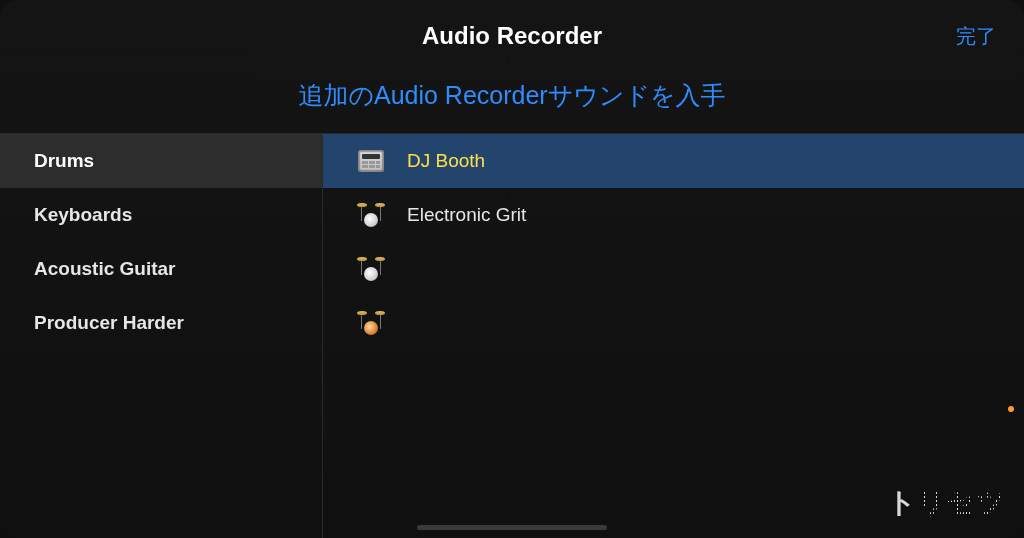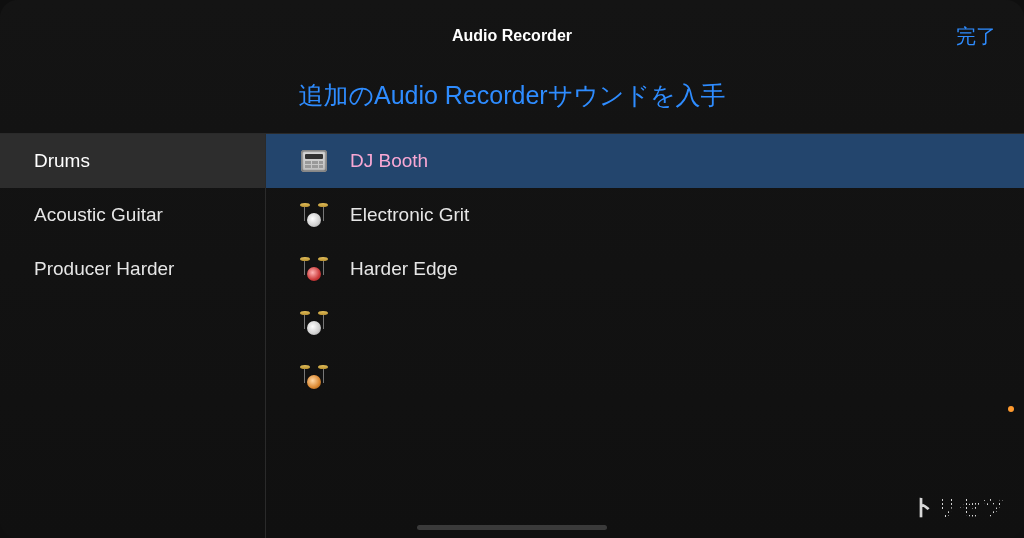--- a/index.html
+++ b/index.html
@@ -1,29 +1,29 @@
 <!DOCTYPE html>
 <html><head>
 <meta charset="utf-8">
 <style>
   * { margin: 0; padding: 0; box-sizing: border-box; }
   html, body { width: 1024px; height: 538px; overflow: hidden; background: #0f0f0f; font-family: -apple-system, "Helvetica Neue", Arial, sans-serif; color: #e6e6e6; }
   .root { width: 1024px; height: 538px; position: relative; background: linear-gradient(#141414,#101010); border-radius: 18px; overflow: hidden; }
   .header { position: relative; height: 72px; display: flex; align-items: center; justify-content: center; }
-  .title { font-size: 16px; font-weight: 600; color: #ffffff; }
+  .title { font-size: 24px; font-weight: 600; color: #ffffff; }
   .done { position: absolute; right: 28px; top: 50%; transform: translateY(-50%); color: #2e8cff; font-size: 20px; cursor: pointer; text-align: right; }
   .subheader { height: 46px; display: flex; align-items: center; justify-content: center; }
   .sublink { color: #2e8cff; font-size: 25px; cursor: pointer; }
   .divider-h { position: absolute; left: 0; right: 0; top: 133px; height: 1px; background: #2a2a2a; }
   .body { position: absolute; left: 0; right: 0; top: 134px; bottom: 0; display: flex; }
-  .sidebar { width: 266px; border-right: 1px solid #2a2a2a; }
+  .sidebar { width: 323px; border-right: 1px solid #2a2a2a; font-weight: bold; }
   .content { flex: 1; }
   .row { height: 54px; display: flex; align-items: center; padding-left: 34px; font-size: 19px; color: #e6e6e6; cursor: pointer; }
   .row.cat-selected { background: #2d2d2d; color: #ffffff; }
-  .row.preset-selected { background: #23456d; color: #f9a8d4; }
+  .row.preset-selected { background: #23456d; color: #fde047; }
   .row .icon { width: 28px; height: 28px; margin-right: 22px; display: flex; align-items: center; justify-content: center; }
   
   .icon-machine { width: 26px; height: 22px; background: linear-gradient(#d9d9d9,#bfbfbf); border: 1px solid #888; border-radius: 2px; position: relative; box-shadow: 0 0 2px #000 inset; }
   .icon-machine::before { content: ""; position: absolute; left: 3px; right: 3px; top: 3px; height: 5px; background: #333; border-radius: 1px; }
   .icon-machine::after { content: ""; position: absolute; left: 3px; right: 3px; bottom: 3px; top: 10px; background:
       linear-gradient(#999 0 0) 0 0/6px 3px no-repeat,
       linear-gradient(#999 0 0) 7px 0/6px 3px no-repeat,
       linear-gradient(#999 0 0) 14px 0/6px 3px no-repeat,
       linear-gradient(#999 0 0) 0 4px/6px 3px no-repeat,
       linear-gradient(#999 0 0) 7px 4px/6px 3px no-repeat,
@@ -37,21 +37,21 @@
   .dk-cymbal.l { left: 0; }
   .dk-cymbal.r { right: 0; }
   .dk-stand { position: absolute; top: 4px; width: 1px; height: 14px; background: #777; }
   .dk-stand.l { left: 4px; }
   .dk-stand.r { right: 4px; }
   
   .watermark { position: absolute; right: 18px; bottom: 16px; text-align: right; color: #eaeaea; opacity: 0.92; font-weight: 700; letter-spacing: 1px; }
   .wm-line1 { font-size: 22px; display: flex; align-items: flex-start; justify-content: flex-end; }
   .wm-bubble { width: 22px; height: 22px; border: 2px dotted #cfcfcf; border-radius: 50%; margin-left: 6px; display: flex; align-items: center; justify-content: center; font-size: 10px; font-weight: 600; color: #cfcfcf; }
   .wm-bubble::after { content: ""; position: relative; }
-  .wm-line2 { font-size: 22px; margin-top: -4px; }
+  .wm-line2 { font-size: 28px; margin-top: -4px; }
   .wm-dotted { background-image: radial-gradient(#eaeaea 1px, transparent 1px); background-size: 3px 4px; -webkit-background-clip: text; color: transparent; font-weight: 900; }
   .orange-dot { position: absolute; right: 10px; bottom: 126px; width: 6px; height: 6px; border-radius: 50%; background: #ff9a2e; }
   .scroll-indicator { position: absolute; bottom: 8px; left: 50%; transform: translateX(-50%); width: 190px; height: 5px; border-radius: 3px; background: #3a3a3a; }
 </style>
 </head>
 <body>
 
 <div class="root">
 
   <div class="header">
@@ -64,20 +64,23 @@
   </div>
 
   <div class="divider-h"></div>
 
   <div class="body">
     <div class="sidebar" id="sidebar">
         <div class="row cat-selected">
           <span>Drums</span>
         </div>
         <div class="row">
+          <span>Keyboards</span>
+        </div>
+        <div class="row">
           <span>Acoustic Guitar</span>
         </div>
         <div class="row">
           <span>Producer Harder</span>
         </div>
       </div>
     <div class="content" id="content">
         <div class="row preset-selected">
           <span class="icon">
             <span class="icon-machine"></span>
@@ -88,32 +91,20 @@
           <span class="icon">
             <span class="icon-drumkit">
               <span class="dk-cymbal l"></span>
               <span class="dk-cymbal r"></span>
               <span class="dk-stand l"></span>
               <span class="dk-stand r"></span>
               <span class="dk-bass white"></span>
             </span>
           </span>
           <span>Electronic Grit</span>
-        </div>
-        <div class="row">
-          <span class="icon">
-            <span class="icon-drumkit">
-              <span class="dk-cymbal l"></span>
-              <span class="dk-cymbal r"></span>
-              <span class="dk-stand l"></span>
-              <span class="dk-stand r"></span>
-              <span class="dk-bass red"></span>
-            </span>
-          </span>
-          <span>Harder Edge</span>
         </div>
         <div class="row">
           <span class="icon">
             <span class="icon-drumkit">
               <span class="dk-cymbal l"></span>
               <span class="dk-cymbal r"></span>
               <span class="dk-stand l"></span>
               <span class="dk-stand r"></span>
               <span class="dk-bass white"></span>
             </span>

